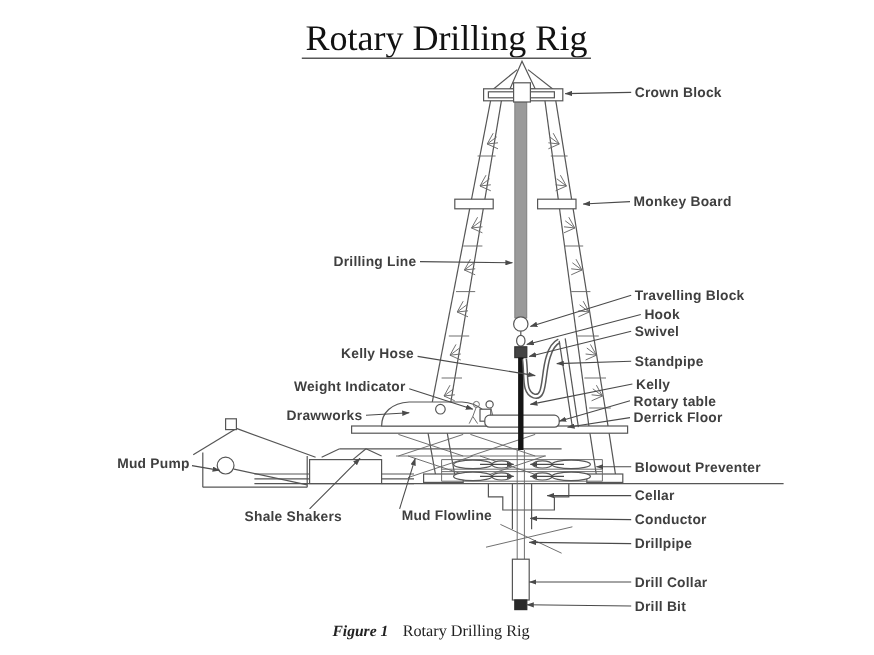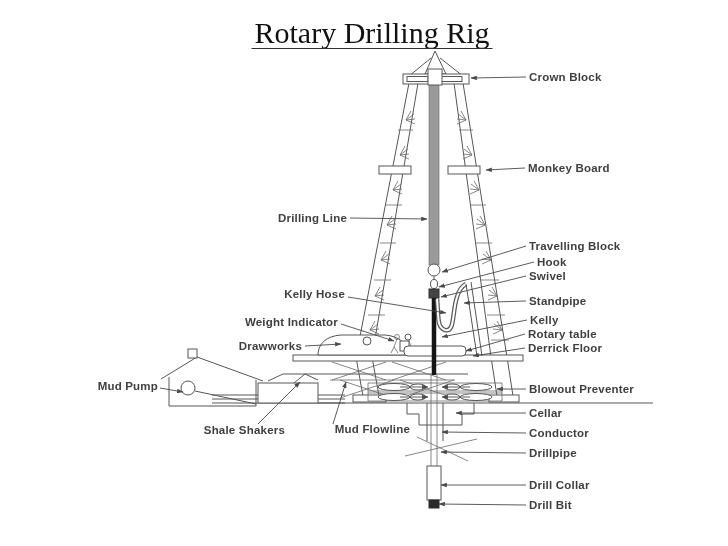--- a/index.html
+++ b/index.html
@@ -243,14 +243,17 @@
       <text x="347" y="222" text-anchor="end">Drilling Line</text>
       <text x="345" y="298" text-anchor="end">Kelly Hose</text>
       <text x="338" y="326" text-anchor="end">Weight Indicator</text>
       <text x="302" y="350" text-anchor="end">Drawworks</text>
       <text x="158" y="390" text-anchor="end">Mud Pump</text>
       <text x="285" y="434" text-anchor="end">Shale Shakers</text>
       <text x="410" y="433" text-anchor="end">Mud Flowline</text>
     </g>
   </svg>
 
+  <div class="caption">
+    <span class="figlabel">Figure 1</span><span>Rotary Drilling Rig</span>
+  </div>
 
 </div>
 
 </body></html>

